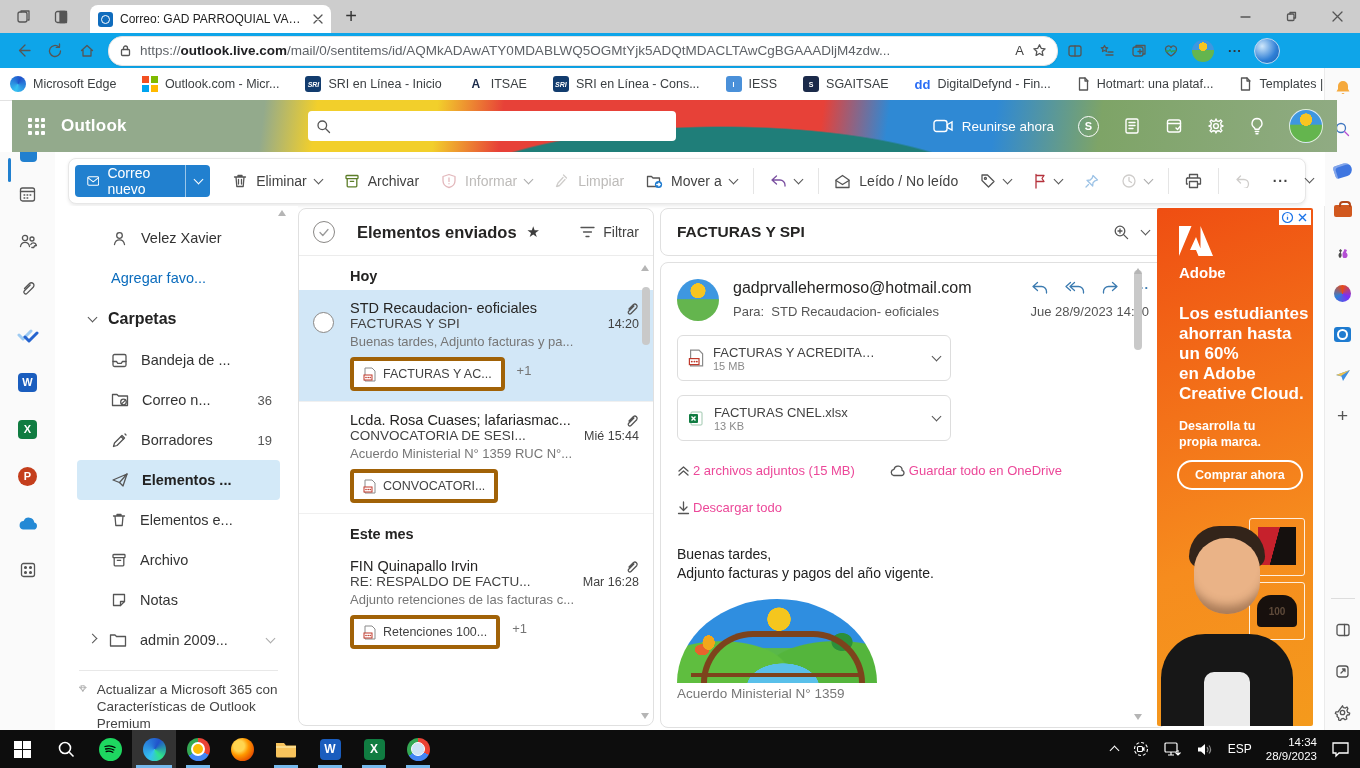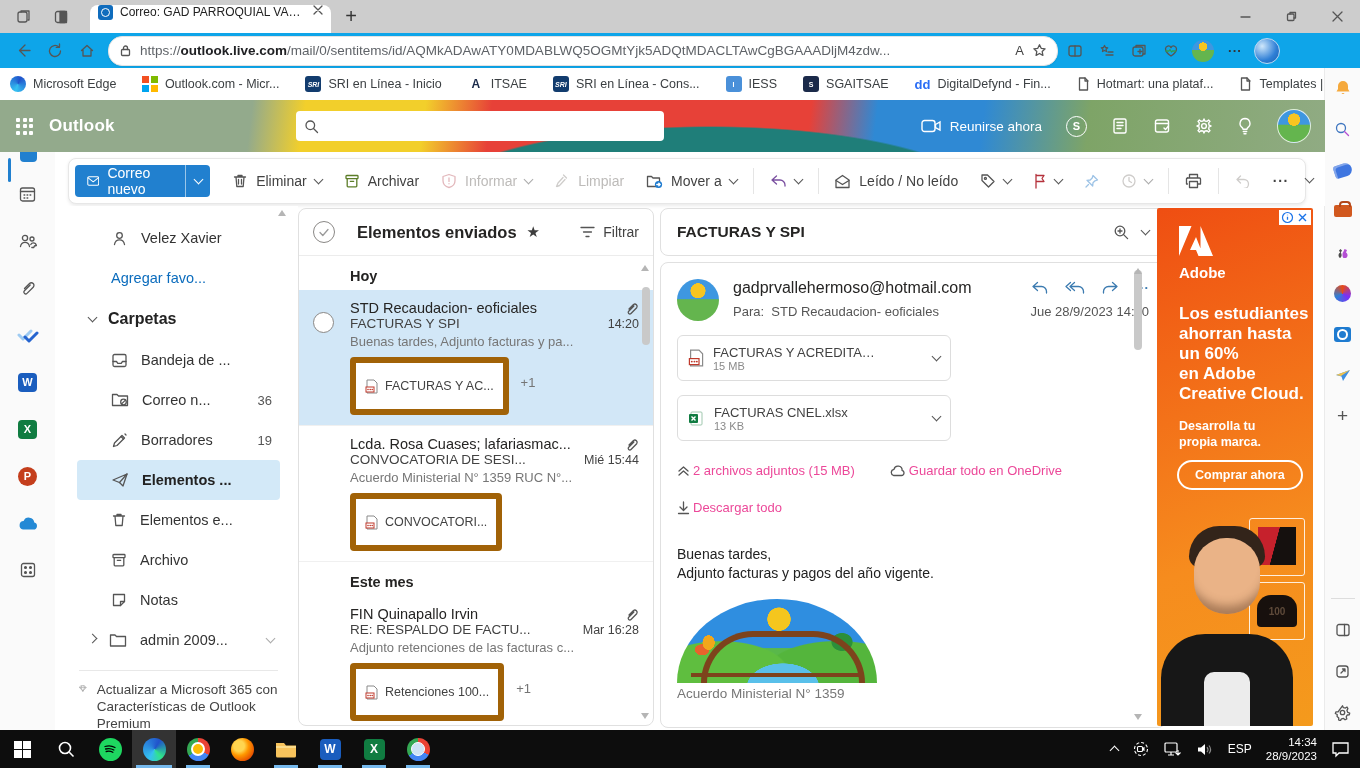--- a/index.html
+++ b/index.html
@@ -10,37 +10,37 @@
   svg.ic{stroke:#555;fill:none;stroke-width:1.3;stroke-linecap:round;stroke-linejoin:round;display:block}
   svg.ic.lite{stroke:#9a9a9a}
   .cv{display:inline-block;width:6px;height:6px;border-right:1.5px solid #555;border-bottom:1.5px solid #555;transform:rotate(45deg);margin-top:-3px}
   .cv.up{transform:rotate(-135deg);margin-top:3px}
   .cv.right{transform:rotate(-45deg)}
   .cv.lite{border-color:#aaa}
   .cv.white{border-color:#fff}
   
   .tabstrip{position:absolute;top:0;left:0;right:0;height:33px;background:#cdcdcd;display:flex;align-items:center}
   .ts-btn{width:30px;height:26px;display:flex;align-items:center;justify-content:center;margin-left:8px}
-  .tab{margin-left:14px;width:225px;height:28px;align-self:flex-end;background:#fff;border-radius:8px 8px 0 0;display:flex;align-items:flex-start;padding:0 8px;gap:7px;font-size:12px;color:#222}
+  .tab{margin-left:14px;width:225px;height:28px;align-self:flex-end;background:#fff;border-radius:8px 8px 0 0;display:flex;align-items:center;padding:0 8px;gap:7px;font-size:12px;color:#222}
   .newtab{width:28px;height:28px;display:flex;align-items:center;justify-content:center;font-size:20px;color:#333;margin-left:6px}
   .win-controls{margin-left:auto;display:flex;height:100%}
   .win-btn{width:46px;height:100%;display:flex;align-items:center;justify-content:center}
   .addrbar{position:absolute;top:33px;left:0;right:0;height:35px;background:#0ea5e9;display:flex;align-items:center;padding:0 8px;gap:2px}
   .nav-btn{width:30px;height:30px;display:flex;align-items:center;justify-content:center}
   .url-pill{width:928px;height:28px;margin-left:4px;border:1px solid #e3e3e3;background:#fff;border-radius:14px;display:flex;align-items:center;padding:0 10px;gap:8px;box-shadow:0 1px 2px rgba(0,0,0,.06)}
   .url-text{font-size:13.5px;color:#5f6368;flex:1;white-space:nowrap;overflow:hidden}
   .url-text b{color:#202124;font-weight:700}
   .bookmarks{position:absolute;top:68px;left:0;width:1325px;height:32px;background:#fff;border-bottom:1px solid #e2e2e2;display:flex;align-items:center;padding:0 10px;gap:26px;font-size:12.5px;color:#3c4043}
   .bm{display:flex;align-items:center;gap:7px;white-space:nowrap}
   .bm-sq{width:16px;height:16px;border-radius:3px;display:flex;align-items:center;justify-content:center;color:#fff;font-size:7px;font-weight:700}
   
   .esb{position:absolute;top:68px;right:0;width:35px;bottom:38px;background:#fafafa;border-left:1px solid #ebebeb;display:flex;flex-direction:column;align-items:center}
   .esb-ic{width:24px;height:24px;display:flex;align-items:center;justify-content:center;margin-top:17px}
   
-  .olhead{position:absolute;top:100px;left:0;width:1325px;height:52px;display:flex;align-items:center;
+  .olhead{position:absolute;top:100px;left:12px;width:1325px;height:52px;display:flex;align-items:center;
     background:
       radial-gradient(closest-side,#1f7e79 98%,transparent 100%) 430px 26px / 560px 150px no-repeat,
       linear-gradient(97deg,#93aa8c 0%,#93aa8c 19%,#f2cf2b 23%,#f2cf2b 32%,#e74138 37%,#e74138 61%,#2f89d4 66%,#2f89d4 74%,#7ea467 82%,#90ab83 100%)}
   .waffle{display:grid;grid-template-columns:repeat(3,4px);grid-gap:2.5px;margin:0 16px 0 16px}
   .waffle i{width:4px;height:4px;background:#fff;border-radius:1px}
   .ol-logo{color:#fff;font-size:17px;font-weight:700;letter-spacing:.2px}
   .searchbox{position:absolute;left:296px;width:352px;height:30px;background:#fff;border-radius:4px;display:flex;align-items:center;padding:0 8px;gap:8px}
   .searchbox input{border:0;outline:0;font-size:13.5px;flex:1;font-family:inherit;background:transparent;color:#333}
   .head-right{position:absolute;right:14px;display:flex;align-items:center;gap:24px;color:#fff}
   .meet{display:flex;align-items:center;gap:9px;font-size:13.5px;color:#fff}
@@ -80,21 +80,21 @@
   .sec-h{font-size:14.5px;font-weight:700;color:#252423;padding:12px 0 6px 51px}
   .msg{position:relative;padding:10px 14px 10px 14px;border-bottom:1px solid #f0f0f0}
   .msg.sel{background:#d2e7f7}
   .msg .chk{position:absolute;left:14px;top:22px;width:19px;height:19px;border:1px solid #8a8886;border-radius:50%;background:#fff}
   .msg .body{margin-left:37px}
   .mrow{display:flex;align-items:center;gap:6px}
   .m-sender{font-size:14.5px;color:#252423;flex:1}
   .m-subj{font-size:13.5px;color:#424242;flex:1}
   .m-time{font-size:12.5px;color:#424242;white-space:nowrap}
   .m-prev{font-size:13px;color:#767676;margin-top:3px}
-  .chip{display:inline-flex;align-items:center;gap:7px;border:6px solid #a16207;background:#fff;border-radius:4px;height:26px;padding:10px 9px;font-size:12.5px;color:#424242;margin-top:8px;max-width:130px}
+  .chip{display:inline-flex;align-items:center;gap:7px;border:4px solid #a16207;background:#fff;border-radius:4px;height:26px;padding:0 9px;font-size:12.5px;color:#424242;margin-top:8px;max-width:130px}
   .chip span{white-space:nowrap;overflow:hidden;text-overflow:ellipsis}
   .plus1{font-size:13px;color:#757575;margin-left:12px}
   .sbar{position:absolute;right:3px;width:8px;border-radius:4px;background:#c9c9c9}
   
   .rtitle{position:absolute;top:208px;left:660px;width:472px;height:46px;background:#fff;border:1px solid #e0e0e0;border-radius:8px;display:flex;align-items:center;padding:0 16px}
   .rtitle .t{font-size:15.5px;font-weight:700;color:#252423}
   .rcard{position:absolute;top:262px;left:660px;width:472px;bottom:40px;background:#fff;border:1px solid #e0e0e0;border-radius:8px;padding:16px;overflow:hidden}
   .r-avatar{width:42px;height:42px;border-radius:50%;
     background:radial-gradient(circle at 50% 28%,#f7c521 0 20%,transparent 21%),linear-gradient(#3e97e0 48%,#64b54e 49%)}
   .r-from{font-size:16px;color:#252423}

